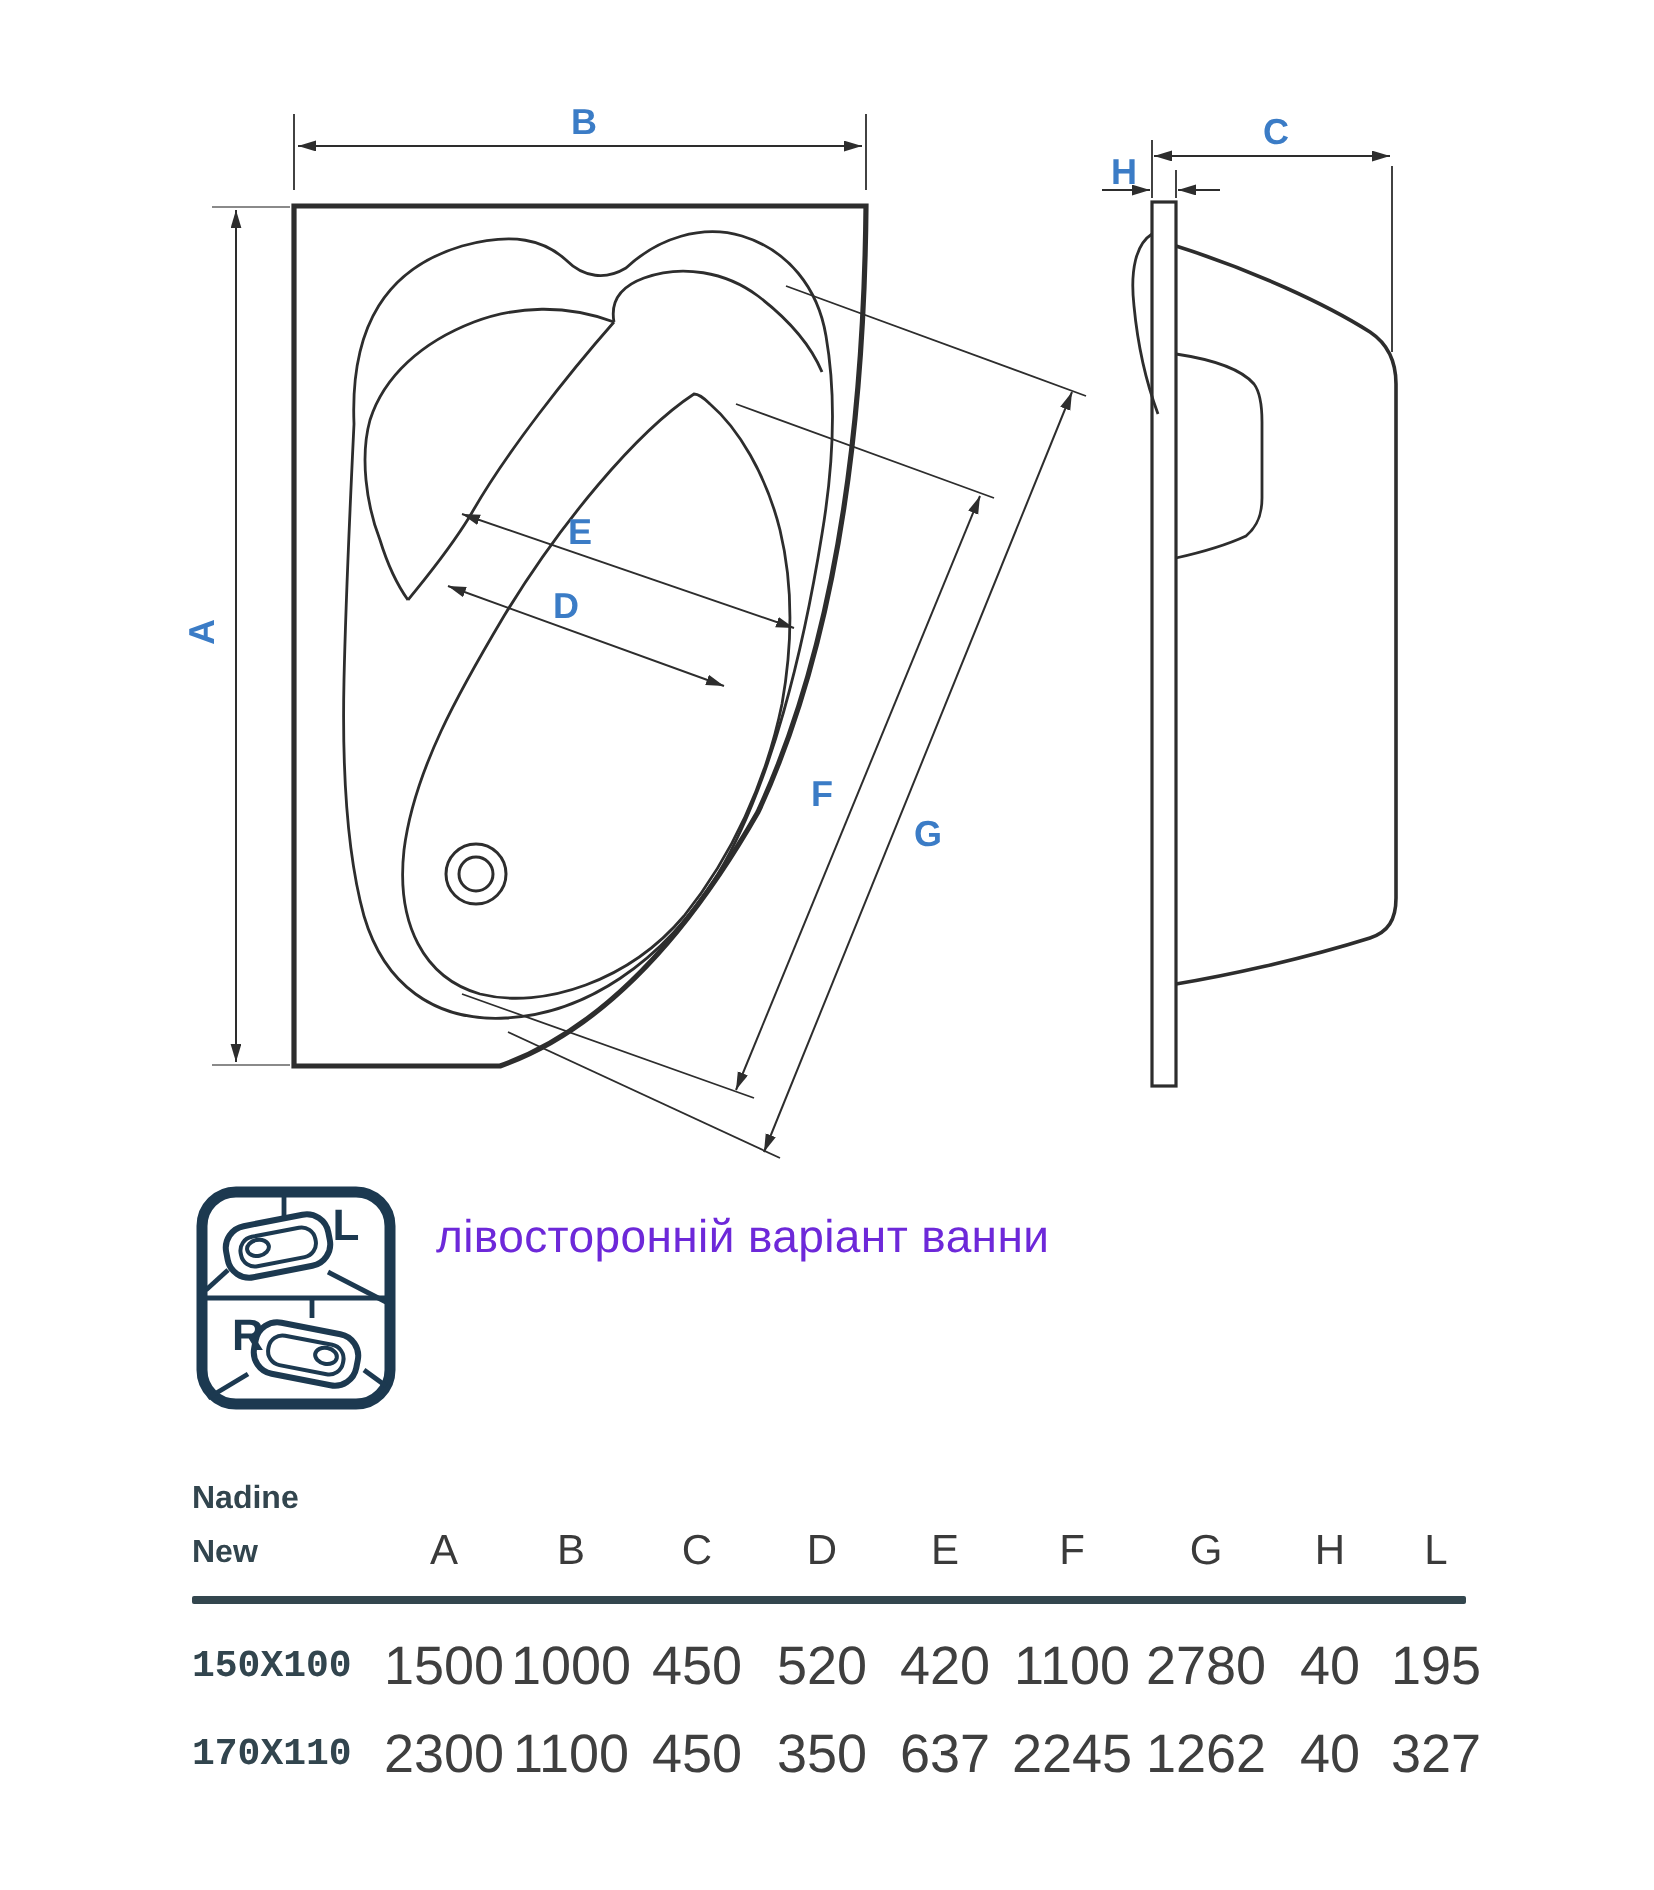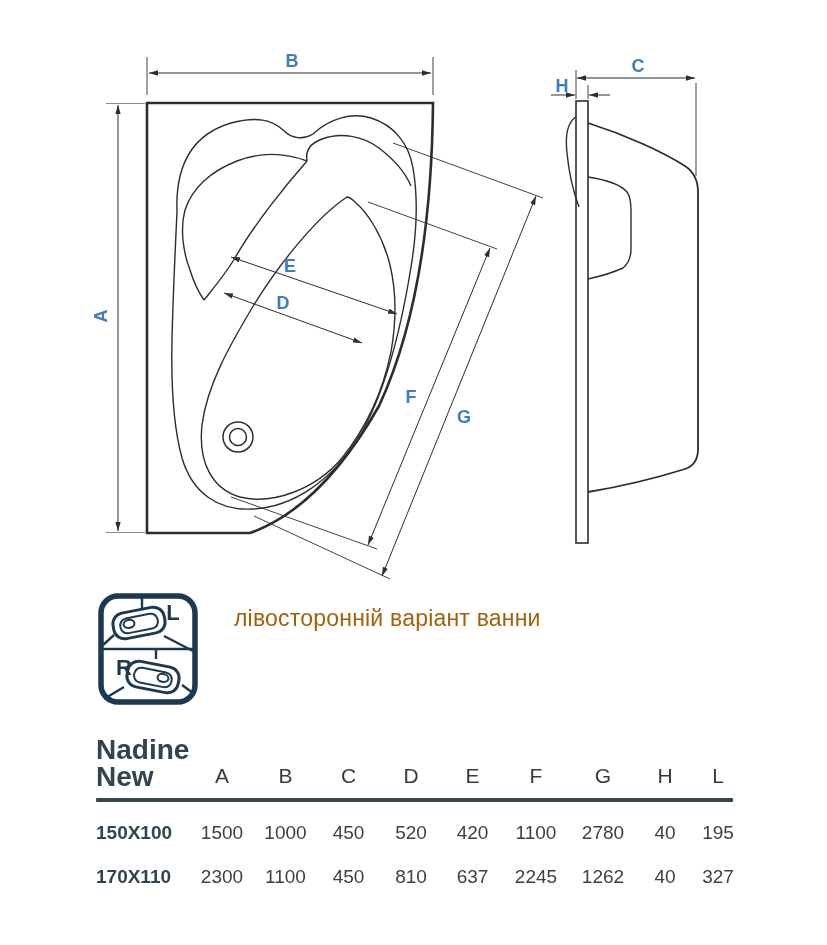--- a/index.html
+++ b/index.html
@@ -3,51 +3,51 @@
 <meta charset="utf-8">
 <style>
   html,body{margin:0;padding:0;background:#ffffff;}
   .stage{
     position:relative;width:827px;height:945px;background:#ffffff;overflow:hidden;
     font-family:"Liberation Sans","DejaVu Sans",sans-serif;
   }
   .drawing{position:absolute;left:0;top:0;}
   .legend-icon{position:absolute;left:98px;top:593px;}
   .variant-text{
-    position:absolute;left:234px;font-size:23px;color:#a16207;
+    position:absolute;left:218px;font-size:23px;color:#6d28d9;
     letter-spacing:0.2px;white-space:nowrap;
   }
   .variant-left{top:605px;}
   .variant-right{top:663px;}
   .spec-table{
     position:absolute;left:90px;top:736px;width:660px;
     color:#3f3f3f;
   }
   .t-grid{
     display:grid;
     grid-template-columns:100px 64px 63px 63px 62px 61px 66px 68px 56px 50px;
     align-items:end;
   }
   .t-title{
-    font-weight:bold;font-size:28px;color:#32454e;line-height:27px;
+    font-weight:bold;font-size:16px;color:#32454e;line-height:27px;
     padding-left:6px;padding-bottom:1px;
   }
   .t-col{
     text-align:center;font-size:21px;color:#3a3a3a;padding-bottom:3px;
   }
   .t-rule{
     height:4px;background:#33464e;margin-top:7px;margin-left:6px;width:637px;
     border-radius:1px;
   }
   .t-row{align-items:center;height:46px;margin-top:8px;}
   .t-row2{height:42px;margin-top:0;}
   .t-rowlabel{
-    font-weight:bold;font-size:19px;color:#32454e;padding-left:6px;
-  }
-  .t-cell{text-align:center;font-size:19px;color:#3f3f3f;}
+    font-weight:bold;font-size:19px;color:#32454e;padding-left:6px;font-family:Liberation Mono, monospace;
+  }
+  .t-cell{text-align:center;font-size:27px;color:#3f3f3f;}
   svg text.dim{
     font-family:"Liberation Sans","DejaVu Sans",sans-serif;
     font-weight:bold;font-size:18px;fill:#3b7cc6;
   }
   svg text.icn{
     font-family:"Liberation Sans","DejaVu Sans",sans-serif;
     font-weight:bold;font-size:22px;fill:#1c3950;
   }
 </style>
 </head>
@@ -207,21 +207,21 @@
       <div class="t-cell">2780</div>
       <div class="t-cell">40</div>
       <div class="t-cell">195</div>
     </div>
 
     <div class="t-grid t-row t-row2">
       <div class="t-rowlabel">170X110</div>
       <div class="t-cell">2300</div>
       <div class="t-cell">1100</div>
       <div class="t-cell">450</div>
-      <div class="t-cell">810</div>
+      <div class="t-cell">350</div>
       <div class="t-cell">637</div>
       <div class="t-cell">2245</div>
       <div class="t-cell">1262</div>
       <div class="t-cell">40</div>
       <div class="t-cell">327</div>
     </div>
   </div>
 
 </div>
 

